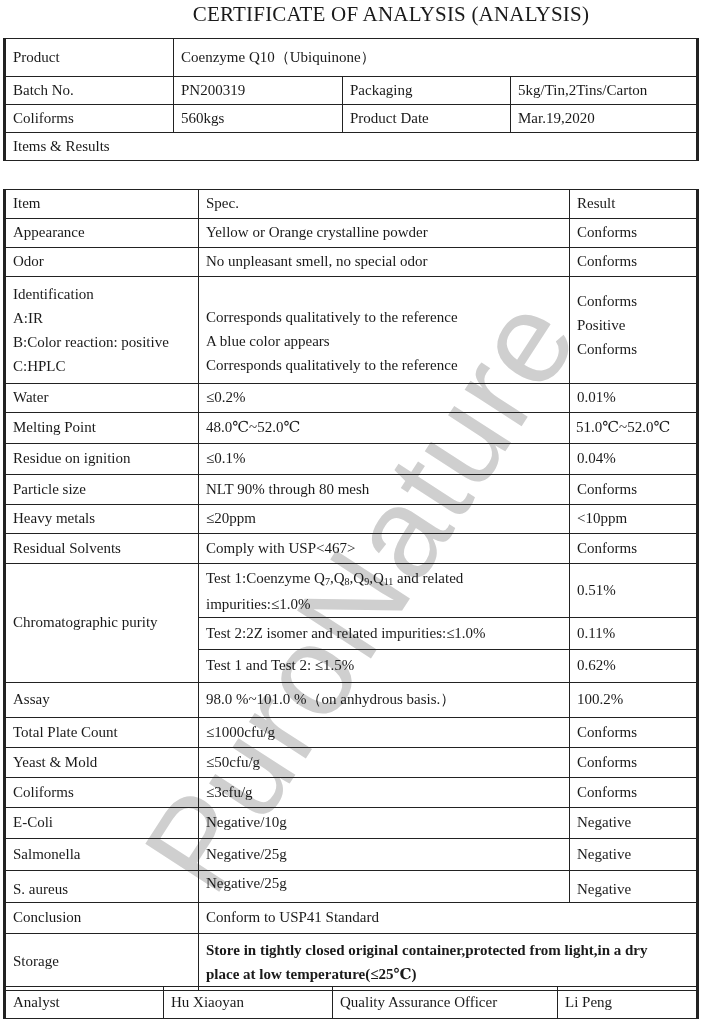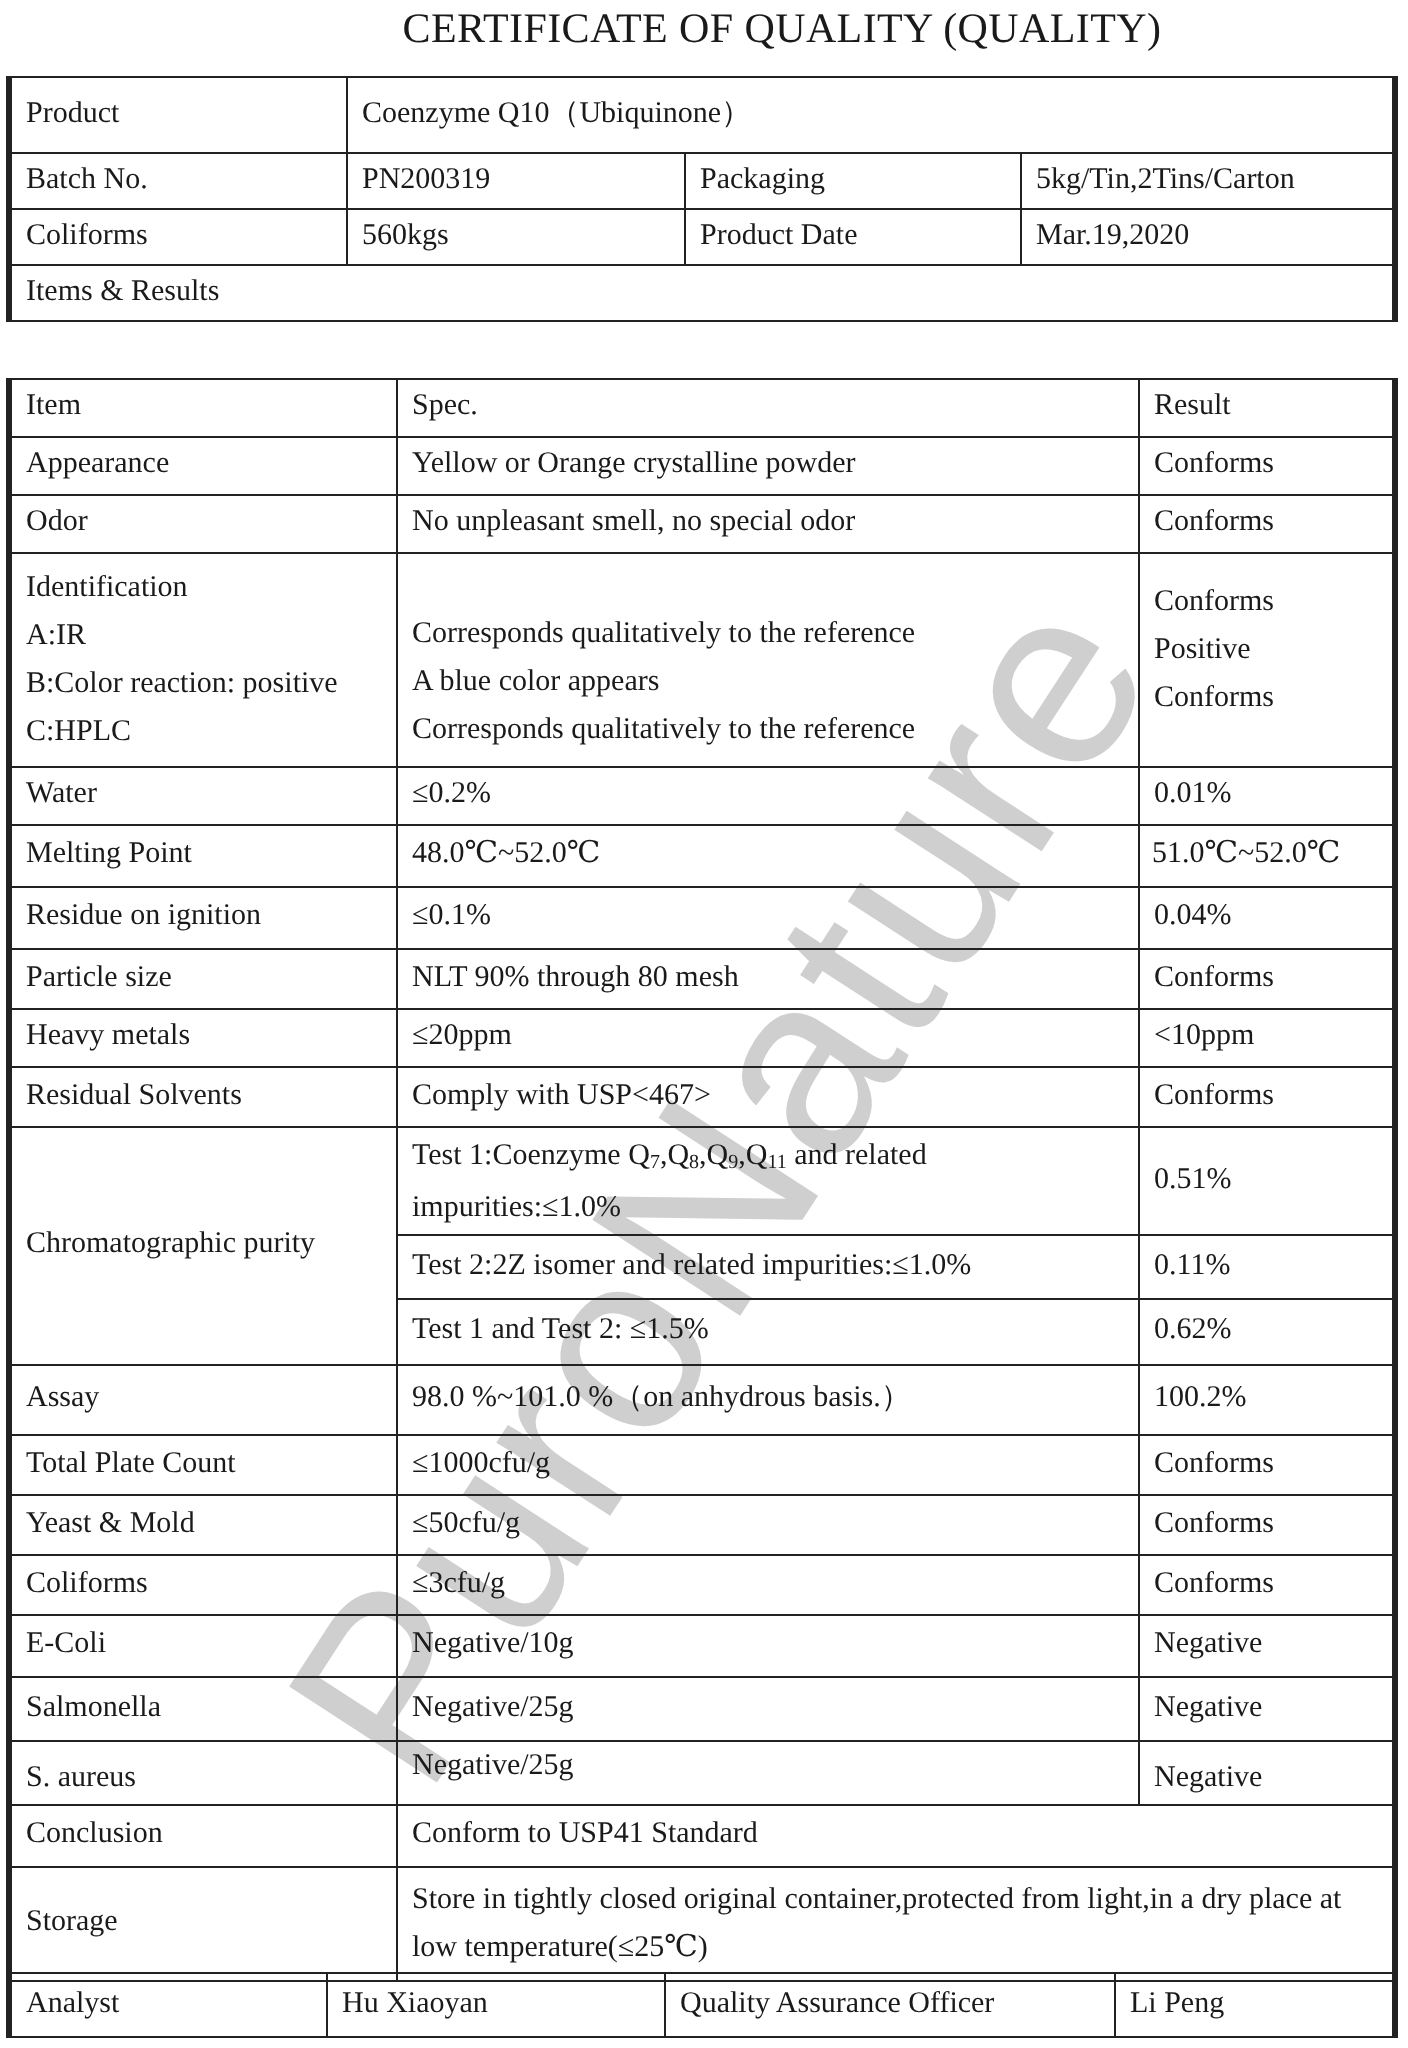--- a/index.html
+++ b/index.html
@@ -16,21 +16,21 @@
                font-size:128px; color:#cfcfcf; transform:rotate(-57deg); transform-origin:center center;
                white-space:nowrap; pointer-events:none; z-index:0; width:800px; text-align:center; letter-spacing:2px; }
   .grid, .title { z-index:1; }
   table td { background:transparent; }
 </style>
 </head>
 <body>
 
 <div class="watermark">PuroNature</div>
 
-<div class="title">CERTIFICATE OF QUALITY (QUALITY)</div>
+<div class="title">CERTIFICATE OF ANALYSIS (ANALYSIS)</div>
 
 <div class="grid" style="top:38px;">
   <table>
     <colgroup>
         <col style="width:168px">
         <col style="width:169px">
         <col style="width:168px">
         <col>
       </colgroup>
     <tbody>
@@ -178,21 +178,21 @@
       <td style="padding-top:6px;margin-top:23px;">S. aureus</td>
       <td style="vertical-align:top; padding-top:3px;">Negative/25g</td>
       <td style="padding-top:6px;">Negative</td>
     </tr>
     <tr style="height:31px">
       <td>Conclusion</td>
       <td colspan="2">Conform to USP41 Standard</td>
     </tr>
     <tr style="height:57px">
       <td>Storage</td>
-      <td colspan="2" style="line-height:24px; padding-right:20px;">Store in tightly closed original container,protected from light,in a dry place at low temperature(≤25℃)</td>
+      <td colspan="2" style="line-height:24px; padding-right:20px;font-weight:bold;">Store in tightly closed original container,protected from light,in a dry place at low temperature(≤25℃)</td>
     </tr>
   </tbody>
     </table>
 </div>
 
 <div class="grid" style="top:986px;">
   <table>
     <colgroup>
         <col style="width:158px">
         <col style="width:169px">

